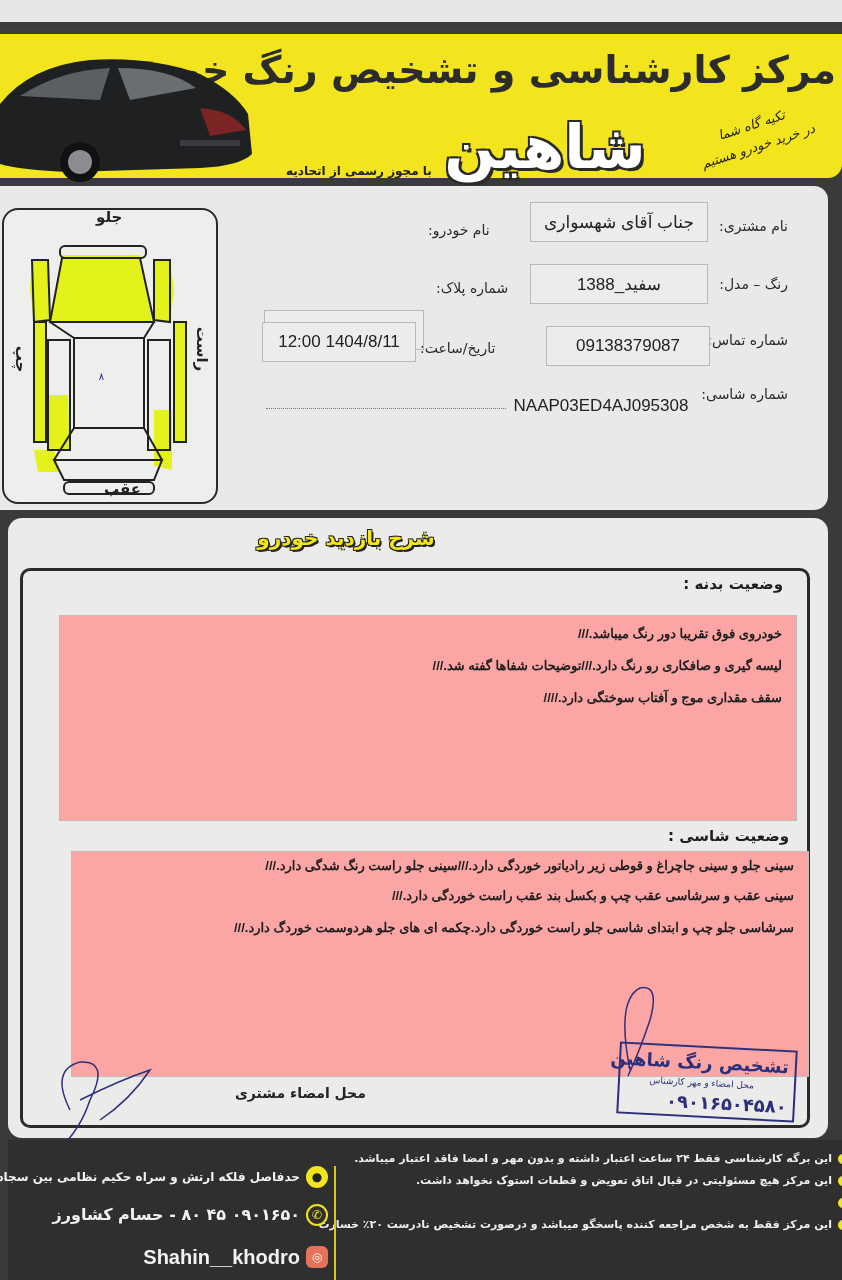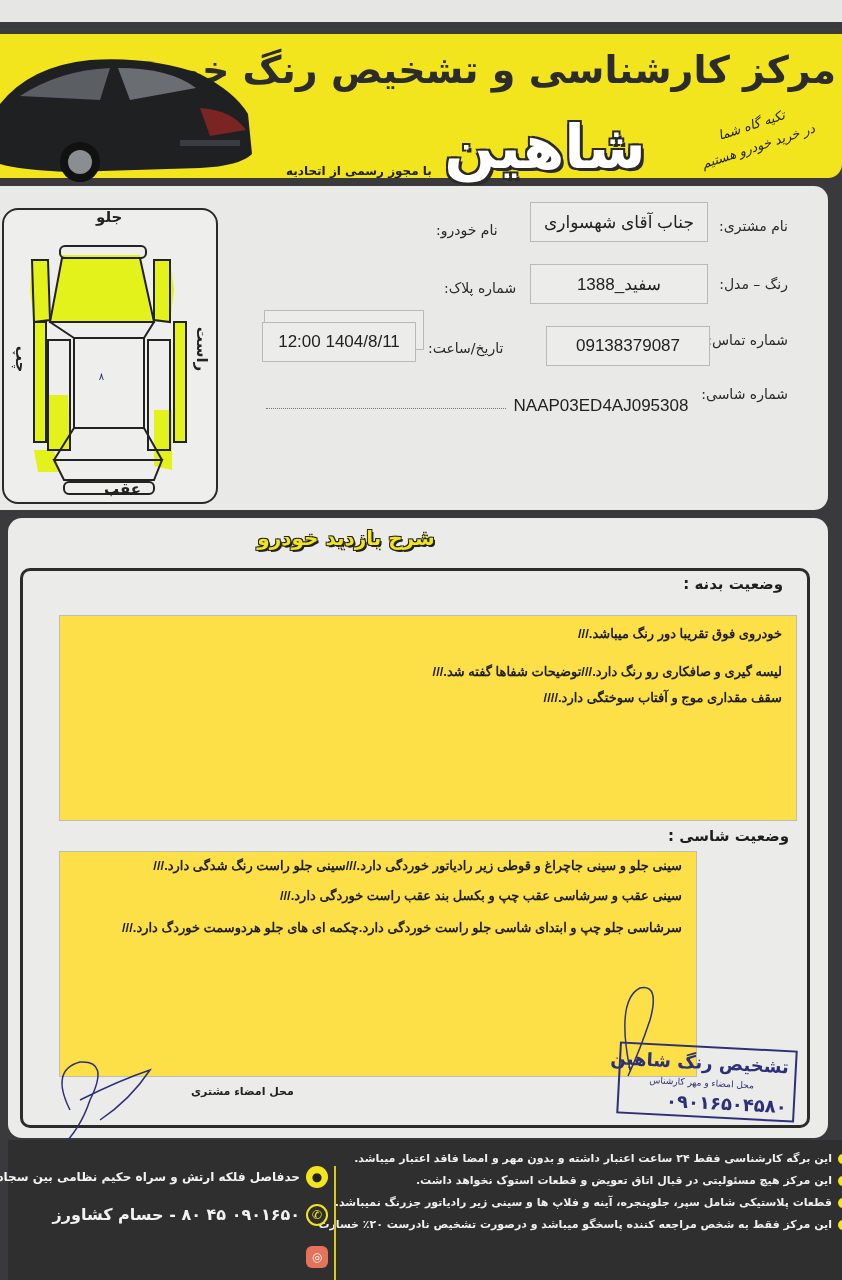--- a/index.html
+++ b/index.html
@@ -52,21 +52,21 @@
     border-radius: 0 14px 14px 0;
   }
   .diagram-box {
     position: absolute; left: 2px; top: 22px; width: 216px; height: 296px;
     border: 2px solid #2a2a2a; border-radius: 16px; background: #eeeeec;
   }
   .diagram-label {
     position: absolute; font-weight: bold; font-size: 15px; color: #222;
   }
   .field-label {
-    position: absolute; font-size: 14px; color: #2a2a2a; white-space: nowrap; margin-left: 8px;
+    position: absolute; font-size: 14px; color: #2a2a2a; white-space: nowrap;
   }
   .field-value {
     position: absolute; border: 1px solid #b9b9b9; background: #ececea;
     font-family: "Liberation Sans", sans-serif; font-size: 17px; color: #222;
     white-space: nowrap; display: flex; align-items: center; justify-content: center;
   }
   .dots {
     position: absolute; border-bottom: 1px dotted #777; height: 1px;
   }
   
@@ -80,28 +80,28 @@
     text-shadow: 2px 2px 0 #222, -1px -1px 0 #222, 1px -1px 0 #222, -1px 1px 0 #222;
   }
   .inner-frame {
     position: absolute; left: 12px; top: 50px; width: 790px; height: 560px;
     border: 3px solid #2b2b2b; border-radius: 10px;
   }
   .section-label {
     position: absolute; font-weight: bold; font-size: 15px; color: #1e1e1e; white-space: nowrap;
   }
   .text-box {
-    position: absolute; border: 1px solid #bdbdbd; background: #fde047;
+    position: absolute; border: 1px solid #bdbdbd; background: #fca5a5;
   }
   .text-line {
     position: absolute; right: 14px; font-family: "Liberation Sans", sans-serif;
     font-size: 13px; font-weight: bold; color: #1e1e1e; white-space: nowrap;
   }
   .sign-label {
-    position: absolute; font-size: 11px; font-weight: bold; color: #222; white-space: nowrap;
+    position: absolute; font-size: 14px; font-weight: bold; color: #222; white-space: nowrap; margin-left: 44px;
   }
   .stamp {
     position: absolute; left: 618px; top: 1046px; width: 178px; height: 72px;
     border: 2px solid #2c2f7a; transform: rotate(3deg); color: #2c2f7a;
   }
   .stamp .s1 { position: absolute; right: 6px; top: 4px; font-size: 18px; font-weight: bold; white-space: nowrap; }
   .stamp .s2 { position: absolute; right: 40px; top: 30px; font-size: 9px; white-space: nowrap; }
   .stamp .s3 { position: absolute; right: 6px; top: 44px; font-size: 18px; font-weight: bold; white-space: nowrap; }
   
   .footer {
@@ -206,25 +206,25 @@
   <div class="dots" style="left:266px; top:222px; width:240px;"></div>
   <div class="field-value" style="left:506px; top:206px; width:190px; height:28px; border:none; background:transparent;">NAAP03ED4AJ095308</div>
 </div>
 
 <div class="desc-card">
   <div class="desc-title">شرح بازدید خودرو</div>
   <div class="inner-frame">
     <div class="section-label" style="right:24px; top:4px;">وضعیت بدنه :</div>
     <div class="text-box" style="left:36px; top:44px; width:738px; height:206px;">
       <div class="text-line" style="top:10px;">خودروی فوق تقریبا دور رنگ میباشد.///</div>
-      <div class="text-line" style="top:48px;">لیسه گیری و صافکاری رو رنگ دارد.///توضیحات شفاها گفته شد.///</div>
+      <div class="text-line" style="top:42px;">لیسه گیری و صافکاری رو رنگ دارد.///توضیحات شفاها گفته شد.///</div>
       <div class="text-line" style="top:74px;">سقف مقداری موج و آفتاب سوختگی دارد.////</div>
     </div>
     <div class="section-label" style="right:18px; top:256px;">وضعیت شاسی :</div>
-    <div class="text-box" style="left:36px; top:280px; width:638px; height:226px;">
+    <div class="text-box" style="left:48px; top:280px; width:738px; height:226px;">
       <div class="text-line" style="top:6px;">سینی جلو و سینی جاچراغ و قوطی زیر رادیاتور خوردگی دارد.///سینی جلو راست رنگ شدگی دارد.///</div>
       <div class="text-line" style="top:68px;">سرشاسی جلو چپ و ابتدای شاسی جلو راست خوردگی دارد.چکمه ای های جلو هردوسمت خوردگ دارد.///</div>
       <div class="text-line" style="top:36px;">سینی عقب و سرشاسی عقب چپ و بکسل بند عقب راست خوردگی دارد.///</div>
     </div>
     <div class="sign-label" style="left:168px; top:514px;">محل امضاء مشتری</div>
   </div>
 </div>
 
 <svg style="position:absolute; left:40px; top:1040px;" width="150" height="110">
   <path d="M30 70 Q10 30 40 22 Q70 20 50 60 Q40 90 20 108 M40 60 Q80 40 110 30 Q90 60 60 80" fill="none" stroke="#2c2f7a" stroke-width="1.5"></path>
@@ -235,29 +235,30 @@
 <div class="stamp">
   <div class="s1">تشخیص رنگ شاهین</div>
   <div class="s2">محل امضاء و مهر کارشناس</div>
   <div class="s3">۰۹۰۱۶۵۰۴۵۸۰</div>
 </div>
 
 <div class="footer">
   <div class="notes">
     <div class="note"><span class="bullet"></span><span>این برگه کارشناسی فقط ۲۴ ساعت اعتبار داشته و بدون مهر و امضا فاقد اعتبار میباشد.</span></div>
     <div class="note"><span class="bullet"></span><span>این مرکز هیچ مسئولیتی در قبال اتاق تعویض و قطعات استوک نخواهد داشت.</span></div>
-    <div class="note"><span class="bullet"></span><span>قطعات پلاستیکی شامل سپر، جلوپنجره، آینه و فلاپ ها و سینی زیر رادیاتور جزرنگ نمیباشد.</span></div>
+    <div class="note"><span class="bullet"></span></div>
     <div class="note"><span class="bullet"></span><span>این مرکز فقط به شخص مراجعه کننده پاسخگو میباشد و درصورت تشخیص نادرست ۲۰٪ خسارت</span></div>
   </div>
   <div class="divider-v"></div>
 
   <div class="contact" style="top:22px;">
     <span class="ic" style="background:#f2e51d; color:#222;">●</span>
     <span class="txt" style="font-size:12px;">حدفاصل فلکه ارتش و سراه حکیم نظامی بین سجادی ۳ و ۴</span>
   </div>
   <div class="contact" style="top:60px;">
     <span class="ic" style="border:2px solid #f2e51d; color:#f2e51d;">✆</span>
     <span class="txt" style="font-size:16px;">۰۹۰۱۶۵۰ ۴۵ ۸۰ - حسام کشاورز</span>
   </div>
   <div class="contact" style="top:102px;">
     <span class="ic" style="background:#e4735a; color:#fff; border-radius:6px;">◎</span>
+    <span class="txt" style="font-size:20px; font-family:'Liberation Sans', sans-serif;">Shahin__khodro</span>
   </div>
 </div>
 
 </body></html>

